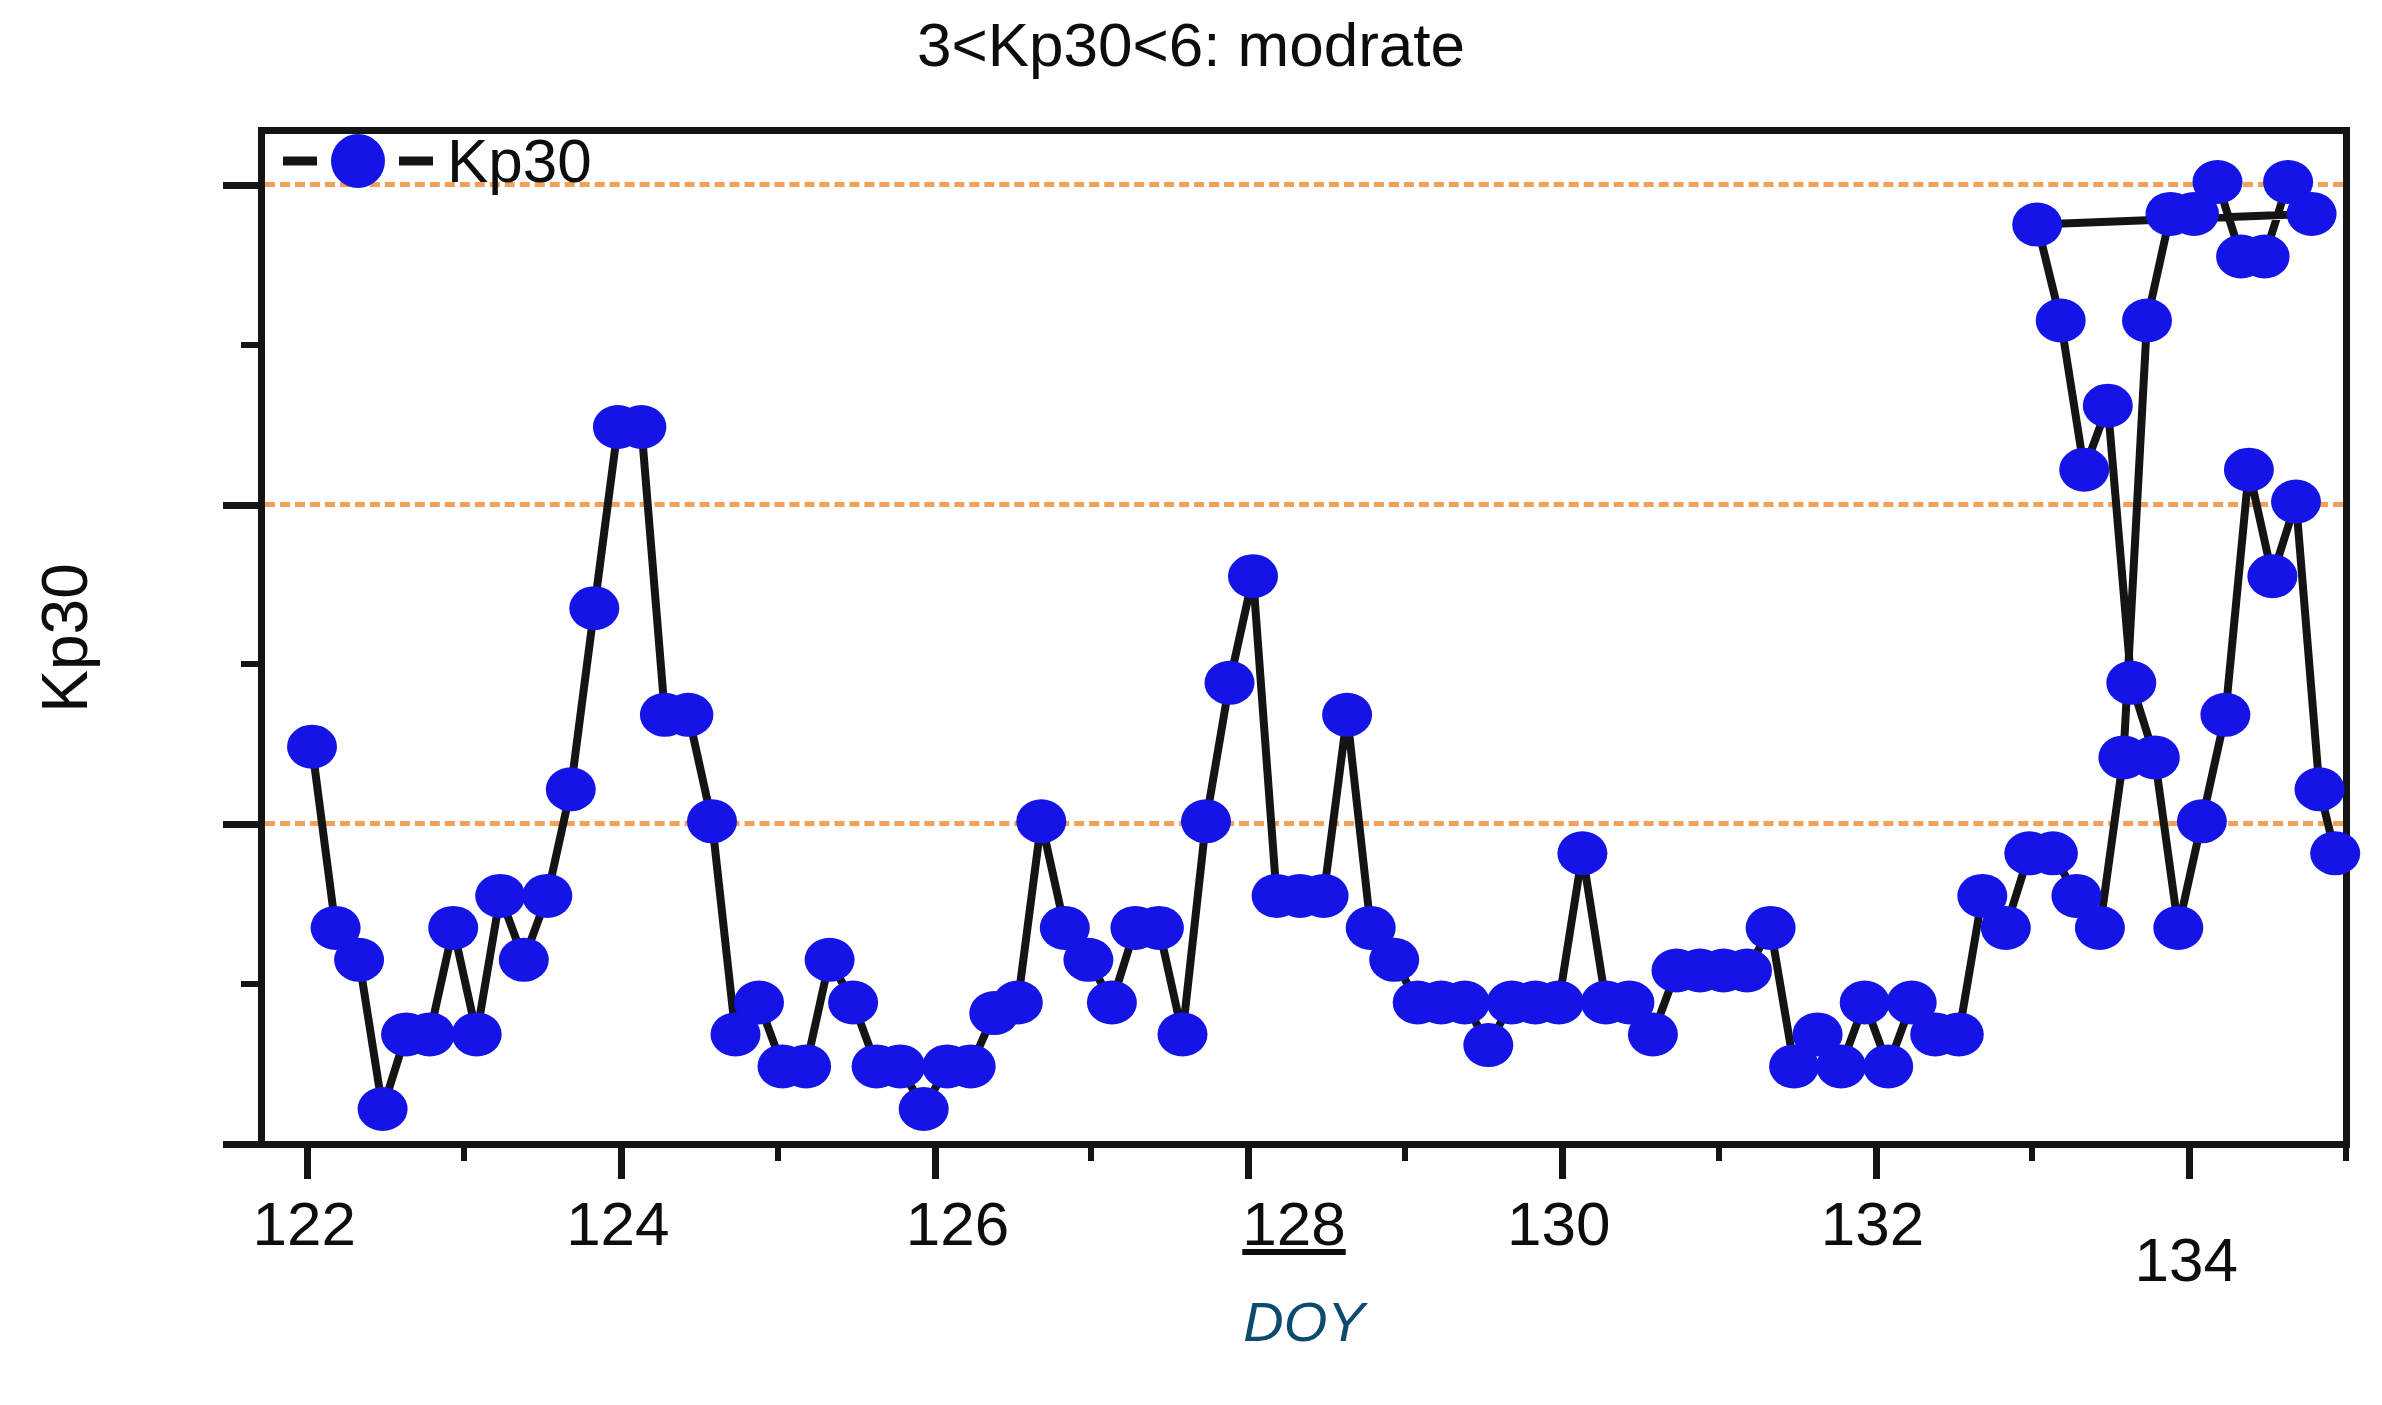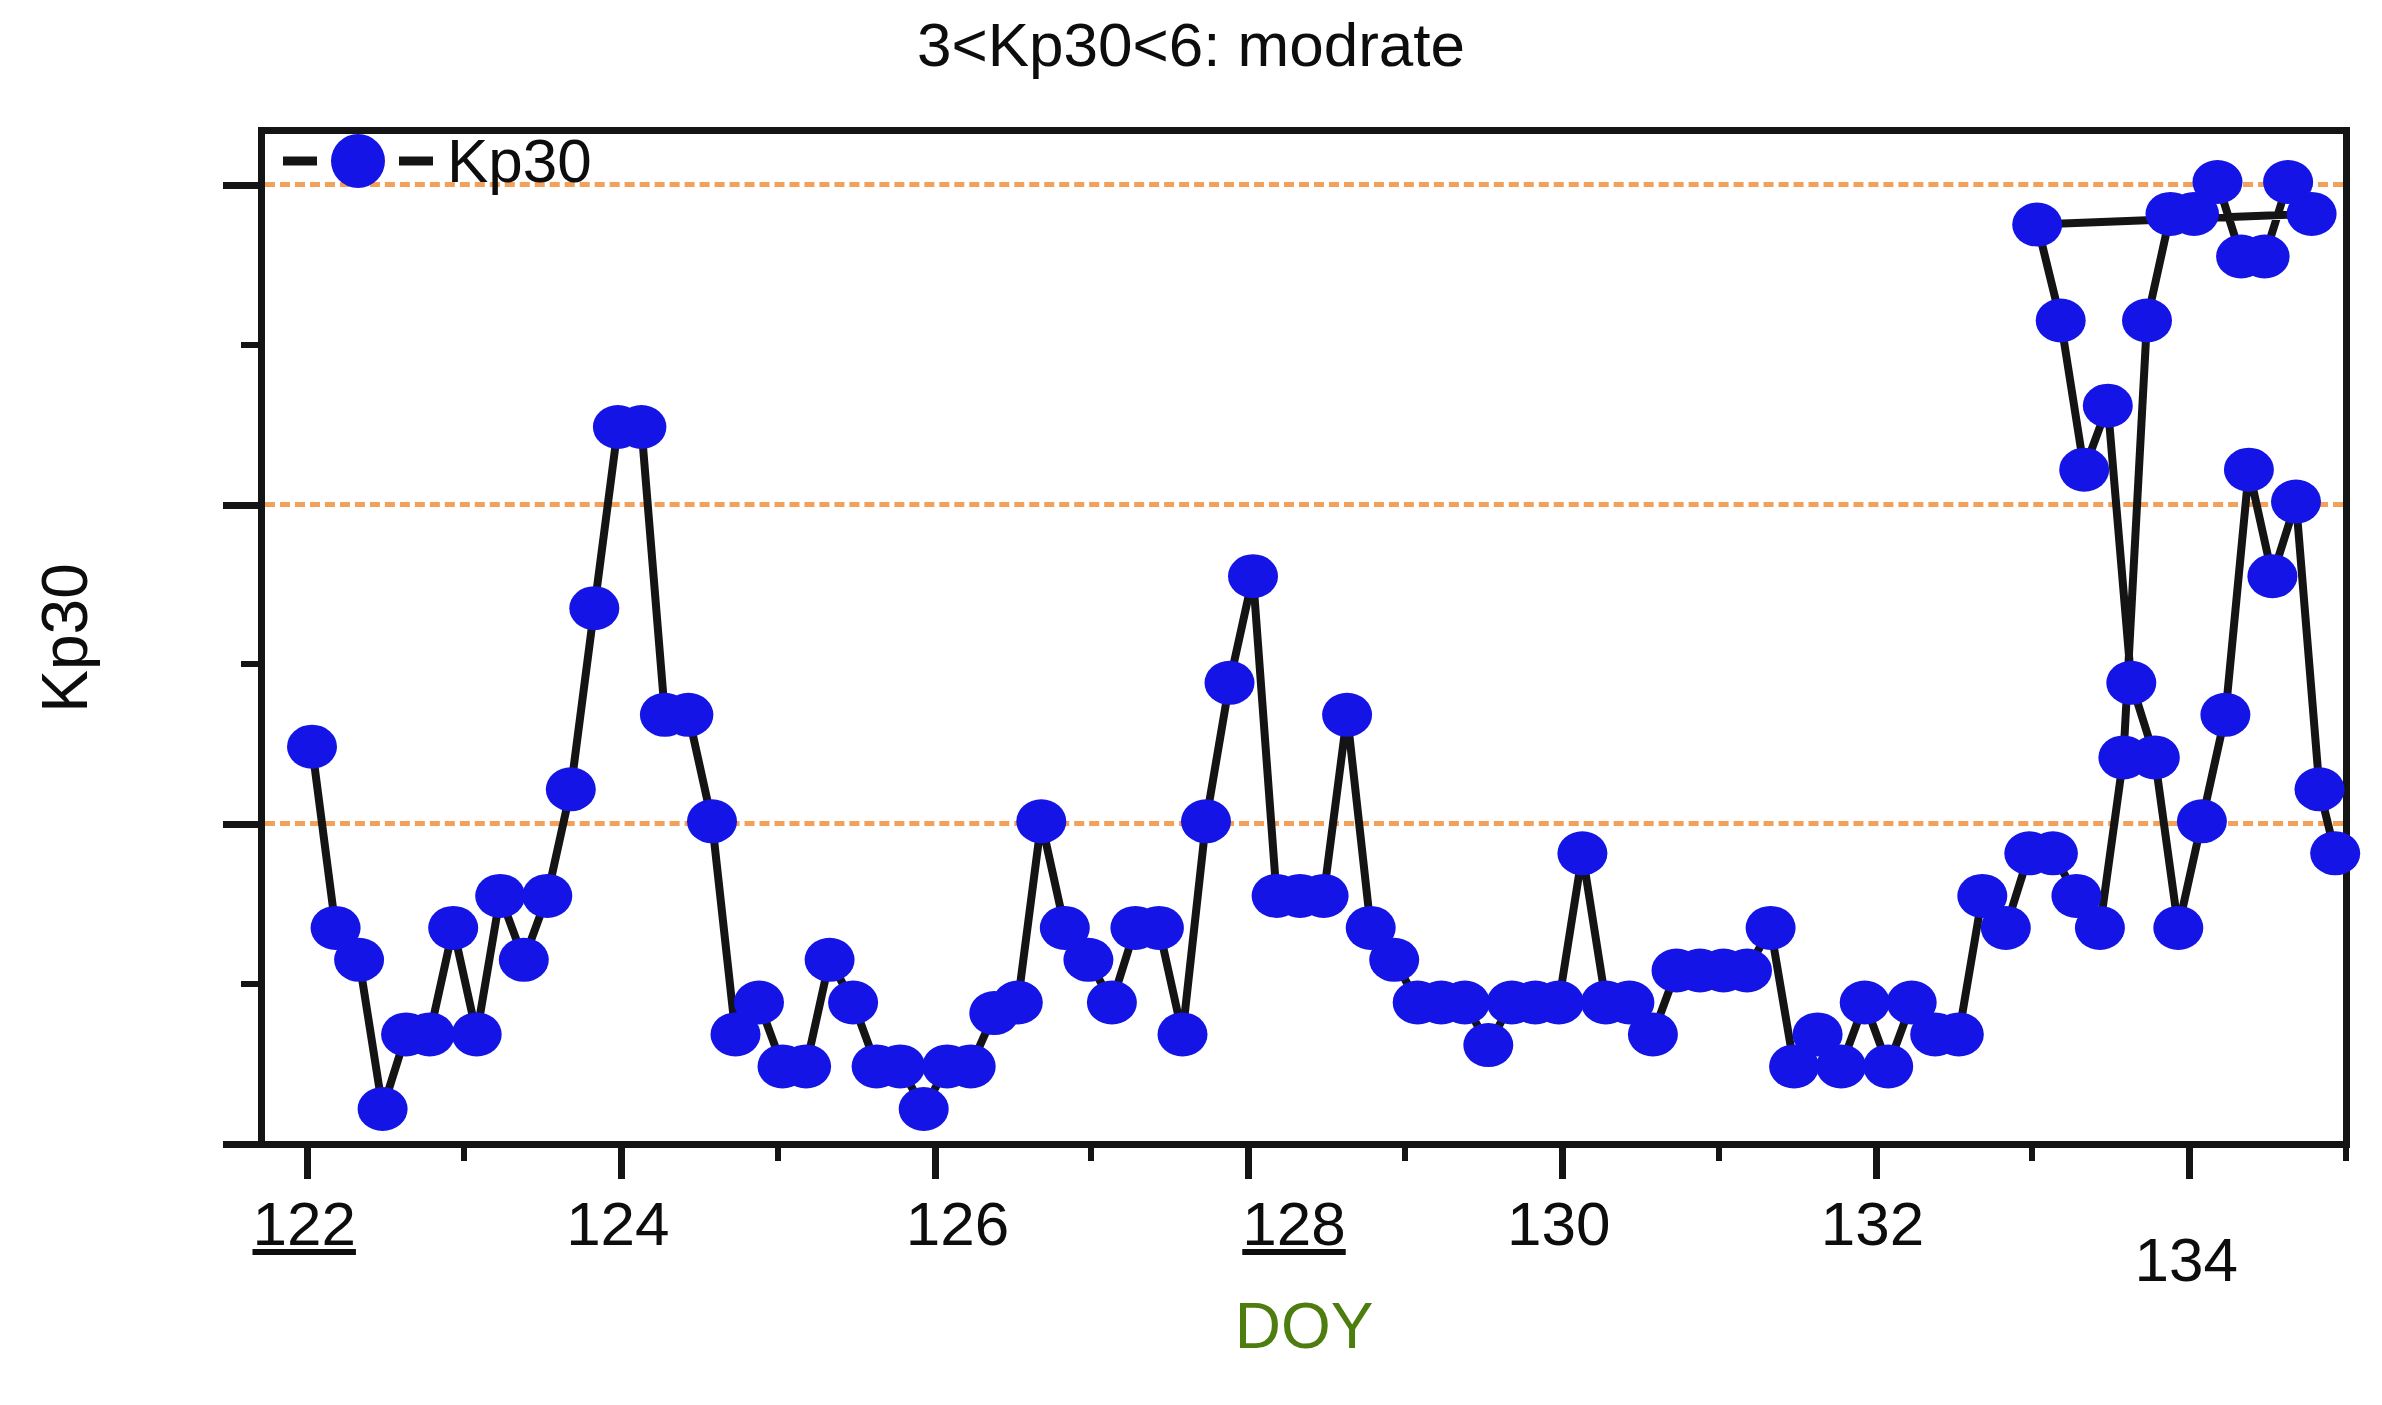--- a/index.html
+++ b/index.html
@@ -64,21 +64,21 @@
   .xtick-mark.minor{height:20px;border-left-width:6px;}
   .xtick-label{
     position:absolute;top:calc(100% + 52px);
     font-size:62px;line-height:62px;color:#0d0d0d;
     transform:translateX(-50%);
     white-space:nowrap;
   }
   #xlabel{
     position:absolute;left:50%;top:calc(100% + 148px);
     transform:translateX(-50%);
-    font-size:64px;color:#4d7c0f;white-space:nowrap;
+    font-size:56px;color:#0c4a6e;white-space:nowrap;font-style:italic;
   }
 
   
   #legend{
     position:absolute;left:12px;top:-8px;
     display:flex;align-items:center;gap:14px;
     padding:4px 14px 4px 6px;
     background:transparent;
   }
   #legend .legend-sample{position:relative;width:150px;height:56px;}
@@ -123,21 +123,21 @@
           <div class="ytick-mark" style="top: 687.317px;"></div>
           <div class="ytick-mark" style="top: 367.635px;"></div>
           <div class="ytick-mark" style="top: 47.9524px;"></div>
           <div class="ytick-mark minor" style="top: 847.159px;"></div>
           <div class="ytick-mark minor" style="top: 527.476px;"></div>
           <div class="ytick-mark minor" style="top: 207.794px;"></div>
         </div>
 
       <div id="xaxis-group">
           <div class="xtick-mark" style="left: 39.2075px;"></div>
-          <div class="xtick-label" style="left: 39.2075px; text-decoration: underline;">122</div>
+          <div class="xtick-label" style="left: 39.2075px;">122</div>
           <div class="xtick-mark" style="left: 352.868px;"></div>
           <div class="xtick-label" style="left: 352.868px;">124</div>
           <div class="xtick-mark" style="left: 666.528px;"></div>
           <div class="xtick-label" style="left: 666.528px; margin-left: 26px;">126</div>
           <div class="xtick-mark" style="left: 980.189px;"></div>
           <div class="xtick-label" style="left: 1029px; text-decoration: underline;">128</div>
           <div class="xtick-mark" style="left: 1293.85px;"></div>
           <div class="xtick-label" style="left: 1293.85px;">130</div>
           <div class="xtick-mark" style="left: 1607.51px;"></div>
           <div class="xtick-label" style="left: 1607.51px;">132</div>

